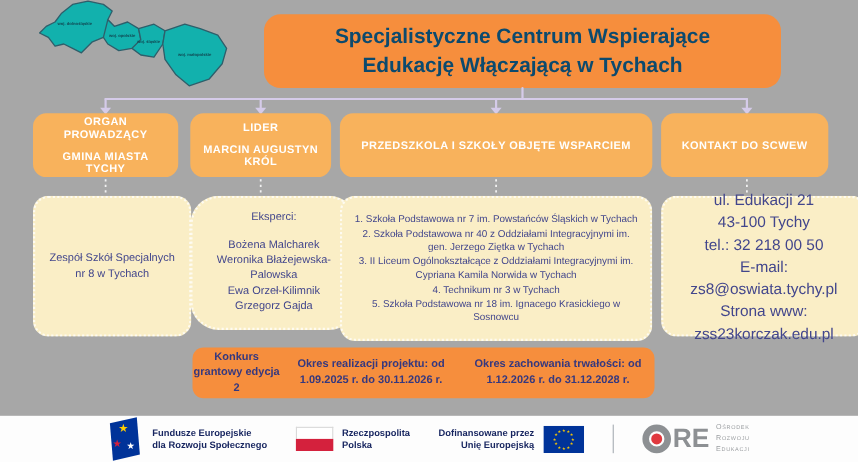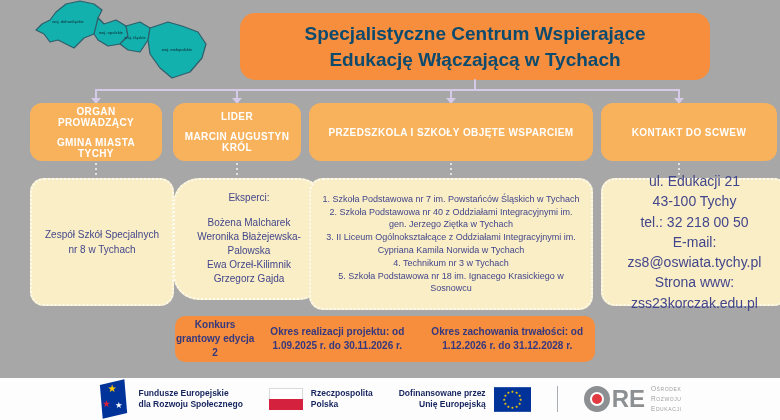--- a/index.html
+++ b/index.html
@@ -20,21 +20,21 @@
   .connectors{position:absolute;left:0;top:0;width:780px;height:420px;pointer-events:none;}
 
   
   .col-header{position:absolute;top:103px;height:58px;background:#f8b25c;border-radius:12px;
     display:flex;flex-direction:column;justify-content:center;align-items:center;gap:9px;
     color:#ffffff;font-weight:bold;font-size:10px;letter-spacing:.4px;text-align:center;
     padding:4px 8px;box-sizing:border-box;}
   .hdr1{left:30px;width:132px;}
   .hdr2{left:173px;width:128px;}
   .hdr3{left:309px;width:284px;}
-  .hdr4{left:601px;width:176px;}
+  .hdr4{left:601px;width:152px;}
 
   
   .content-box{position:absolute;background:#faeec6;border-radius:14px;
     border:2px dotted rgba(255,255,255,.75);box-sizing:border-box;
     display:flex;flex-direction:column;justify-content:center;align-items:center;
     color:#42468c;text-align:center;padding:8px 10px;}
   .box1{left:30px;top:178px;width:144px;height:128px;font-size:10px;line-height:1.5;}
   .box2{left:173px;top:178px;width:152px;height:122px;font-size:10px;line-height:1.42;border-radius:26px;}
   .box3{left:309px;top:178px;width:284px;height:132px;font-size:9px;line-height:1.42;}
   .box4{left:601px;top:178px;width:187px;height:128px;font-size:14px;line-height:1.45;}

